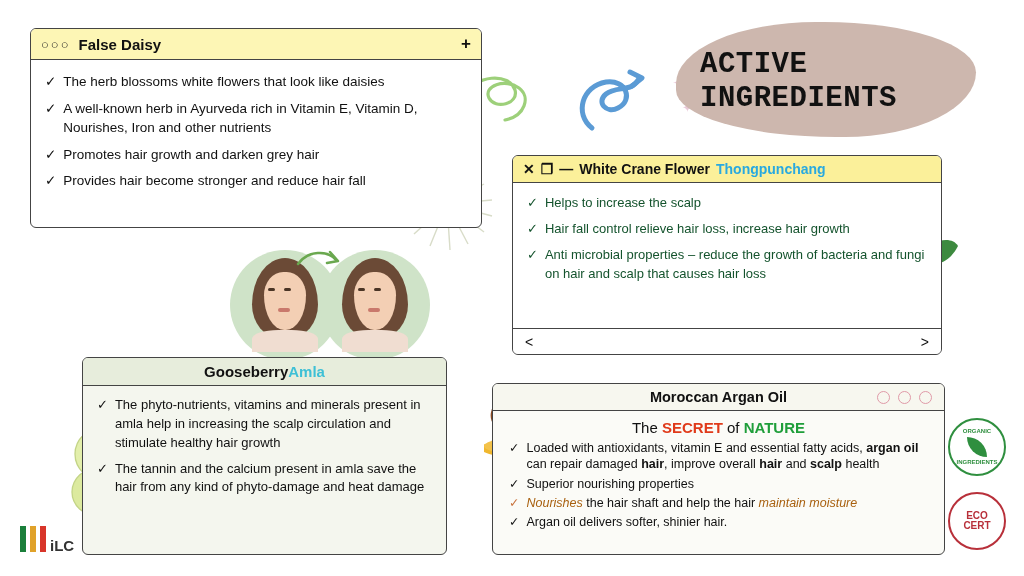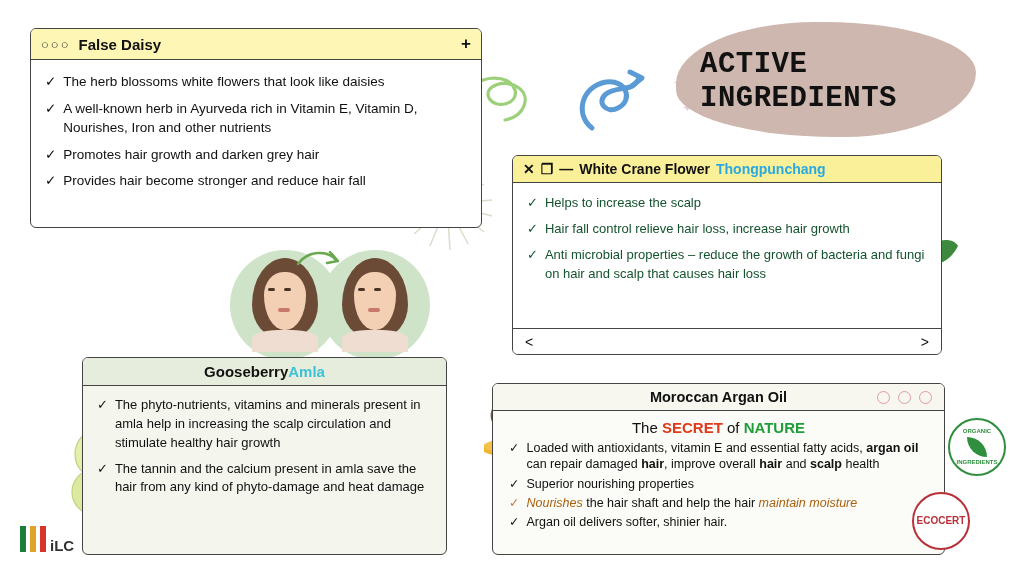--- a/index.html
+++ b/index.html
@@ -264,27 +264,28 @@
     line-height: 1.1;
     flex-direction: column;
   }
   .leaf-shape {
     width: 20px; height: 20px;
     background: #2f8f3f;
     border-radius: 0 100% 0 100%;
     margin: 2px 0;
   }
   #ecocert-badge {
-    left: 912px; top: 492px; width: 58px; height: 58px;
+    left: 948px; top: 492px; width: 58px; height: 58px;
     border: 2px solid #b8303a;
     background: #fff;
     color: #b8303a;
     font-size: 10px;
     font-weight: bold;
     line-height: 1.05;
+    flex-direction: column;
   }
 
   
   .sparkle {
     position: absolute;
     color: #e9c9d8;
     font-size: 18px;
   }
   .plus-mark {
     position: absolute;

